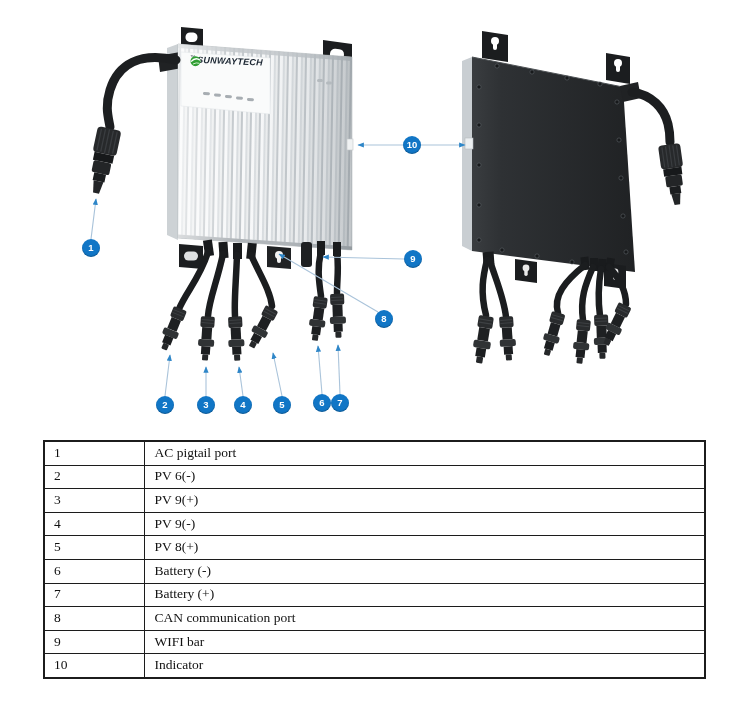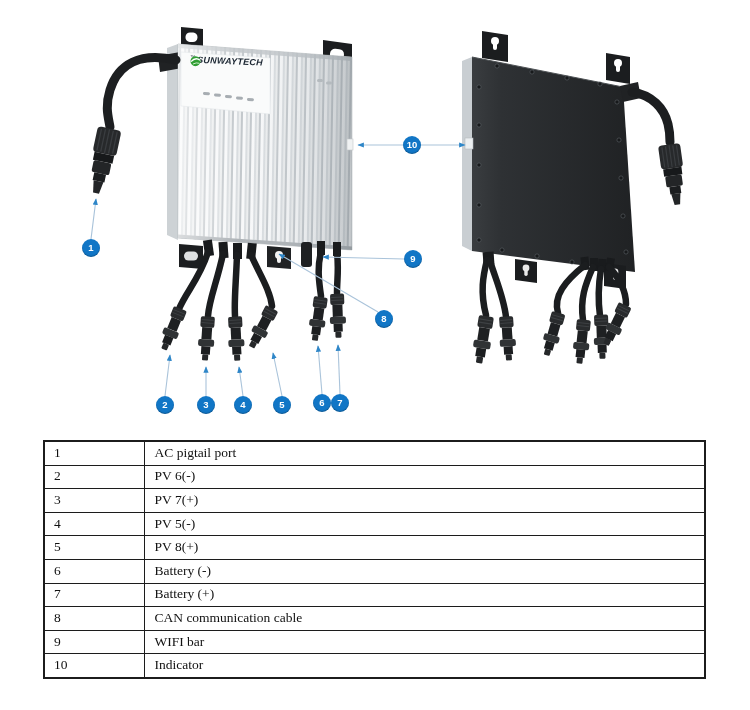--- a/index.html
+++ b/index.html
@@ -268,41 +268,41 @@
       <tr>
         <td class="no">1</td>
         <td class="lb">AC pigtail port</td>
       </tr>
       <tr>
         <td class="no">2</td>
         <td class="lb">PV 6(-)</td>
       </tr>
       <tr>
         <td class="no">3</td>
-        <td class="lb">PV 7(+)</td>
+        <td class="lb">PV 9(+)</td>
       </tr>
       <tr>
         <td class="no">4</td>
-        <td class="lb">PV 5(-)</td>
+        <td class="lb">PV 9(-)</td>
       </tr>
       <tr>
         <td class="no">5</td>
         <td class="lb">PV 8(+)</td>
       </tr>
       <tr>
         <td class="no">6</td>
         <td class="lb">Battery (-)</td>
       </tr>
       <tr>
         <td class="no">7</td>
         <td class="lb">Battery (+)</td>
       </tr>
       <tr>
         <td class="no">8</td>
-        <td class="lb">CAN communication cable</td>
+        <td class="lb">CAN communication port</td>
       </tr>
       <tr>
         <td class="no">9</td>
         <td class="lb">WIFI bar</td>
       </tr>
       <tr>
         <td class="no">10</td>
         <td class="lb">Indicator</td>
       </tr>
     </tbody>

